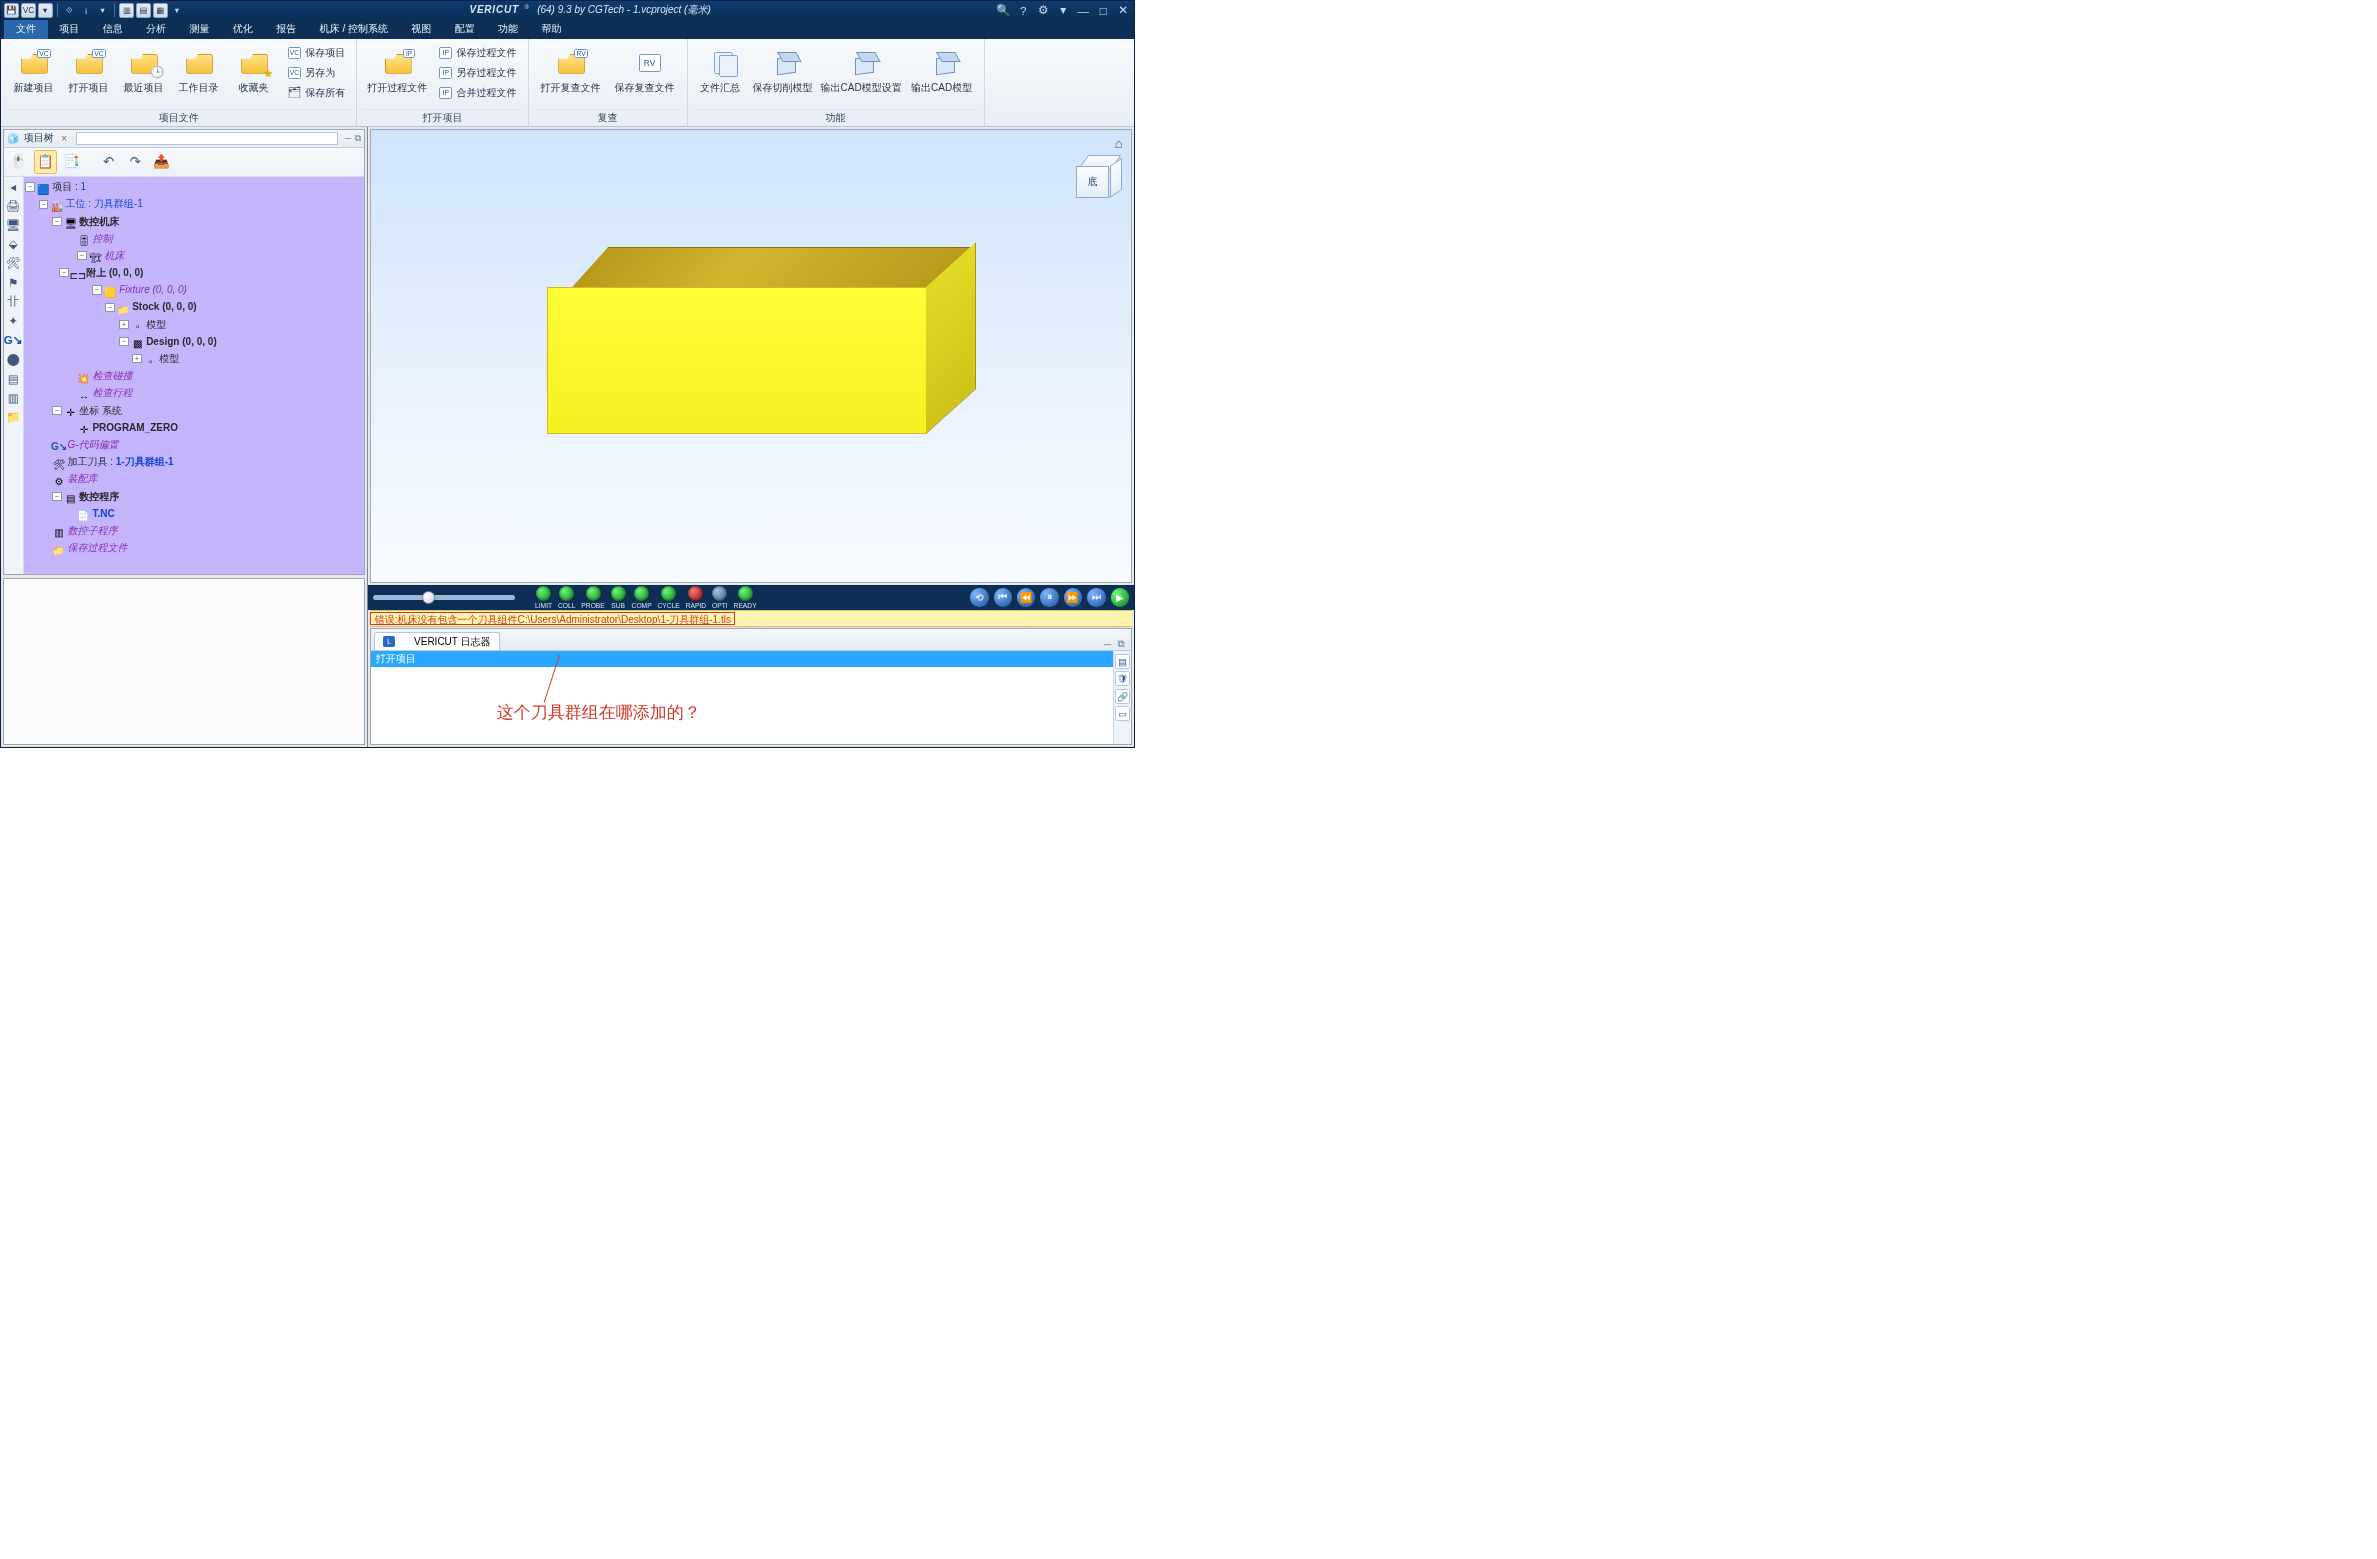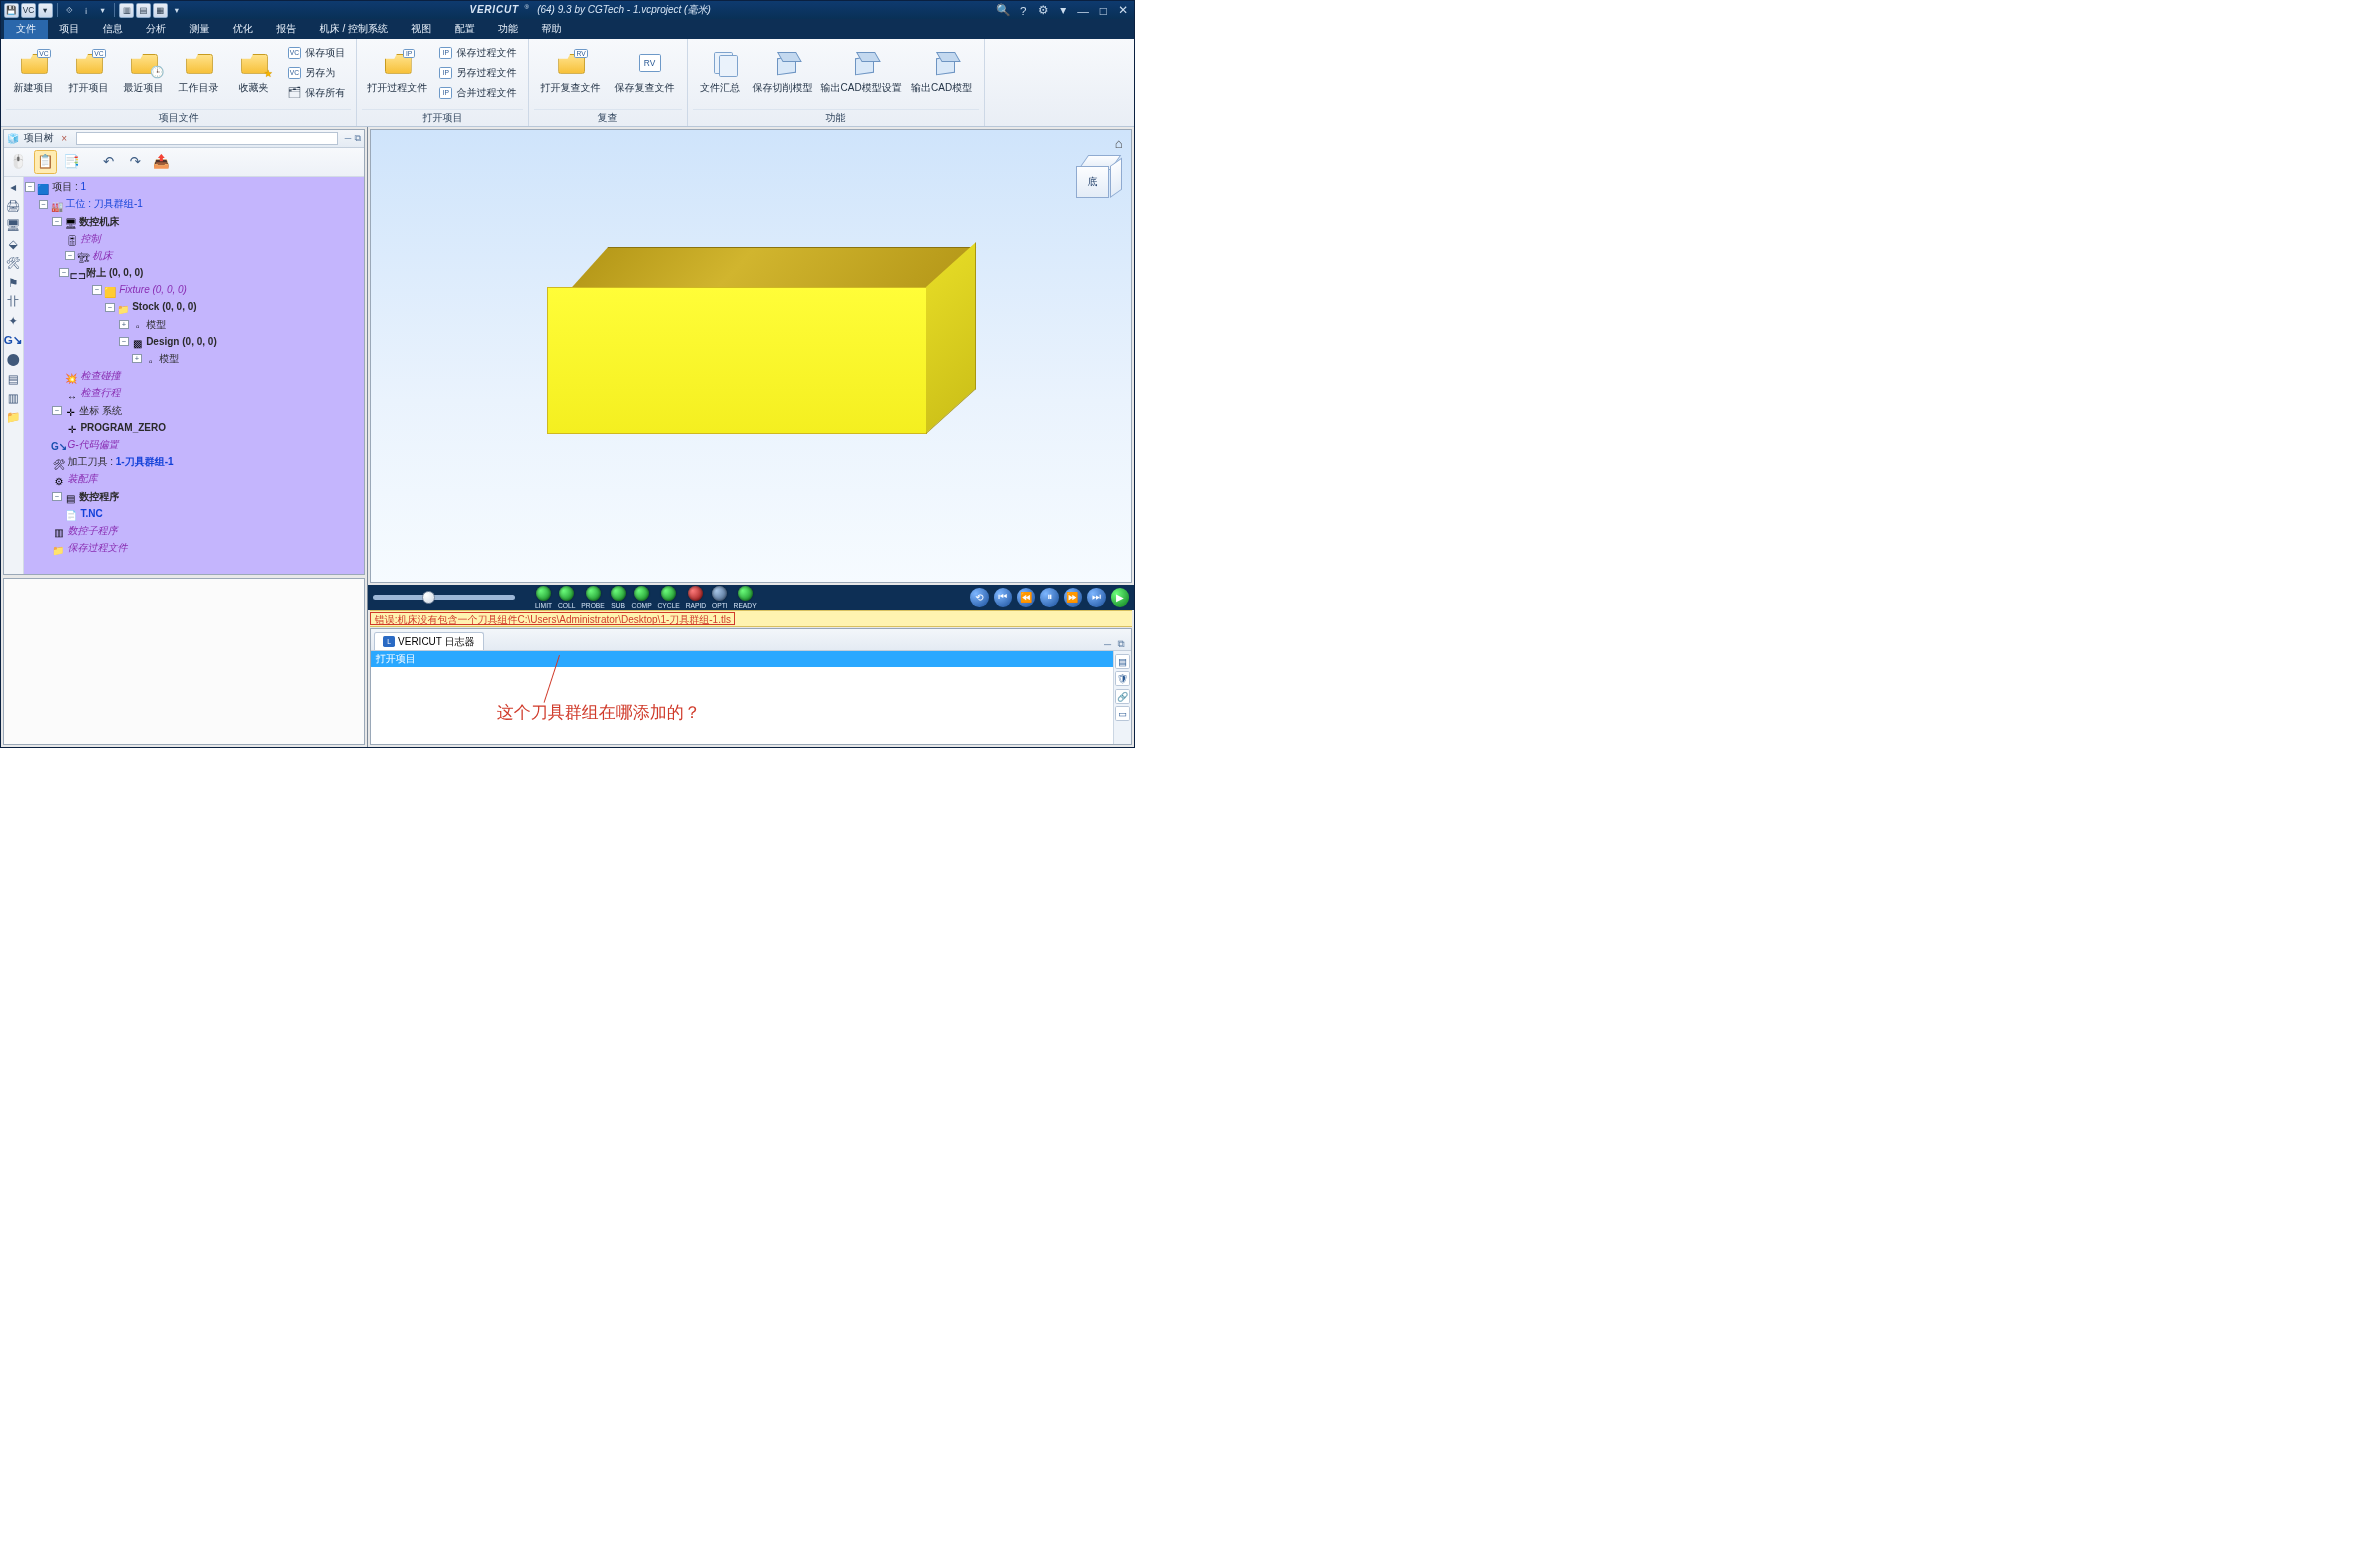--- a/index.html
+++ b/index.html
@@ -68,21 +68,21 @@
 .tbtn.active{background:#ffecb3;border-color:#e8b84d}
 
 .tree-wrap{flex:1;display:flex;min-height:0}
 .tree-vtb{width:20px;background:#f0f3f8;border-right:0.8px solid #d3dbe5;display:flex;flex-direction:column;align-items:center;padding-top:1.7px;gap:2.5px}
 .tree-vtb .vb{width:16.7px;height:16.7px;display:flex;align-items:center;justify-content:center;font-size:11.7px;cursor:pointer;border:0.8px solid transparent;border-radius:1.7px;color:#40597a}
 .tree{flex:1;overflow:auto;padding:2.5px 1.7px;background:#c4b5fd;font-size:10.5px;line-height:16px}
 .tn{white-space:nowrap}
 .tw{color:#2a2a2a}
 .exp{display:inline-block;width:9.2px;height:9.2px;border:0.8px solid #8a98aa;background:#fff;color:#44607f;font-size:7.5px;line-height:7.5px;text-align:center;margin-right:2.5px;cursor:pointer;vertical-align:0.8px}
 .tic{display:inline-flex;width:13.4px;height:13.4px;align-items:center;justify-content:center;font-size:10px;margin-right:1.7px;vertical-align:-2.5px}
-.ind1{padding-left:13.4px}.ind2{padding-left:27px}.ind3{padding-left:40px}.ind4{padding-left:34px}.ind5{padding-left:67px}.ind6{padding-left:80px}.ind7{padding-left:94px}.ind8{padding-left:107px}
+.ind1{padding-left:13.4px}.ind2{padding-left:27px}.ind3{padding-left:52px}.ind4{padding-left:34px}.ind5{padding-left:67px}.ind6{padding-left:80px}.ind7{padding-left:94px}.ind8{padding-left:107px}
 .c-blue{color:#1040d8}.c-pur{color:#8a2fb3;font-style:italic}.c-bold{font-weight:bold}
 
 .panel2{flex:0 0 167px}
 
 
 .rightcol{flex:1;display:flex;flex-direction:column;min-height:0}
 .view3d{flex:1;background:linear-gradient(#cfe4fb 0%,#eaf3fd 60%,#f6fbff 100%);position:relative;border:0.8px solid #9aa8b8;margin:1.7px}
 .home-ic{position:absolute;right:8.4px;top:6.7px;font-size:13.4px;color:#4a4a4a;cursor:pointer}
 .navcube{position:absolute;right:11.7px;top:23.4px;width:47px;height:47px}
 .navcube .face{position:absolute;background:linear-gradient(#fcfdff,#e3ecf7);border:0.8px solid #8faad0}
@@ -111,21 +111,21 @@
 .pbtn.blue{background:radial-gradient(circle at 30% 30%,#7db6ff,#1a4f9a)}
 .pbtn.green{background:radial-gradient(circle at 30% 30%,#6dff7d,#0a7a1a)}
 
 
 .errstrip{height:16.7px;background:#fff3b0;border-top:0.8px solid #d8c060;border-bottom:0.8px solid #d8c060;position:relative;margin:0 1.7px}
 .errbox{position:absolute;left:0.8px;top:0.8px;height:13.4px;border:0.8px solid #d03a2a;padding:0 3.3px;color:#d03a2a;display:flex;align-items:flex-start;white-space:nowrap}
 
 
 .logpanel{margin:1.7px;border:0.8px solid #9aa8b8;display:flex;flex-direction:column;height:117px;position:relative}
 .logtabs{height:22px;background:linear-gradient(#f3f6fa,#e4ebf3);border-bottom:0.8px solid #c3cedb;display:flex;align-items:flex-end;padding:0 3.3px}
-.logtab{height:18.4px;border:0.8px solid #b8c6d8;border-bottom:none;background:#fff;border-radius:2.5px 2.5px 0 0;padding:0 8.4px;display:flex;align-items:center;gap:3px;cursor:pointer}
+.logtab{height:18.4px;border:0.8px solid #b8c6d8;border-bottom:none;background:#fff;border-radius:2.5px 2.5px 0 0;padding:0 8.4px;display:flex;align-items:center;gap:19px;cursor:pointer}
 .logtab .ic{width:11.7px;height:11.7px;background:#2a6ac4;border-radius:1.7px;display:flex;align-items:center;justify-content:center;color:#fff;font-size:6.7px}
 .logtabs .sp{flex:1}
 .logtabs .ctl{color:#5a7aa0;padding:0 3.3px;cursor:pointer;font-size:10px}
 .logbody{flex:1;background:#fff;overflow:auto;position:relative}
 .logline{background:#2aa8ff;color:#fff;padding:0.8px 5px}
 .logside{position:absolute;right:0;top:22px;bottom:0;width:18.4px;background:#eef3f9;border-left:0.8px solid #cbd6e3;display:flex;flex-direction:column;align-items:center;gap:2.5px;padding-top:2.5px}
 .logside .sb{width:15px;height:15px;border:0.8px solid #b8c6d8;border-radius:1.7px;display:flex;align-items:center;justify-content:center;font-size:9.2px;cursor:pointer;color:#2a5a94;background:#fff}
 
 .annot-line{position:absolute;left:188px;top:3.3px;width:0.8px;height:50px;background:#d03a2a;transform:rotate(18deg);transform-origin:top}
 .annot-text{position:absolute;left:126px;top:50px;color:#d03a2a;font-size:17px}

